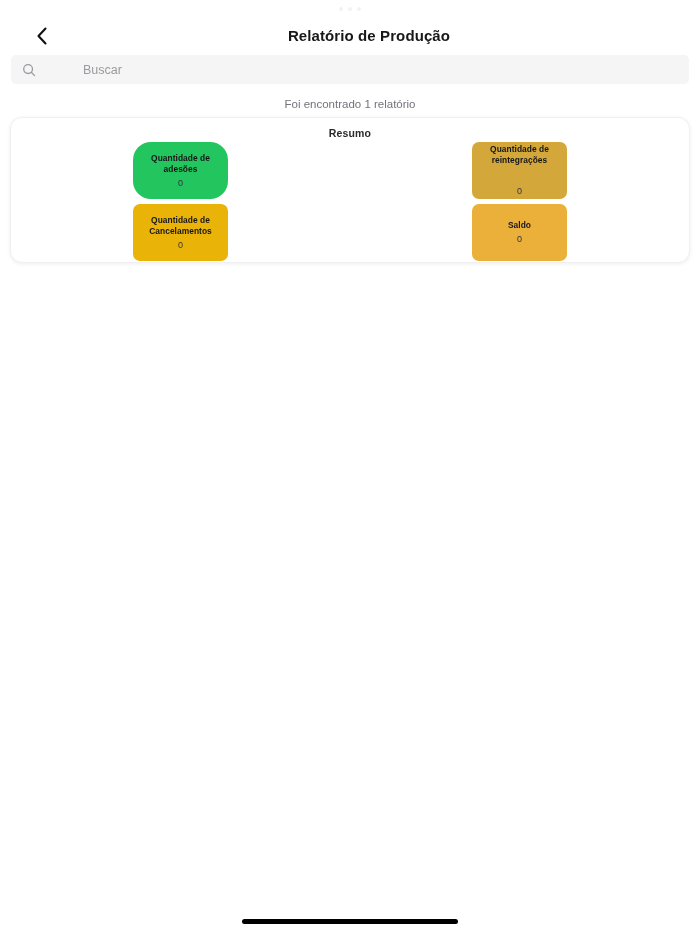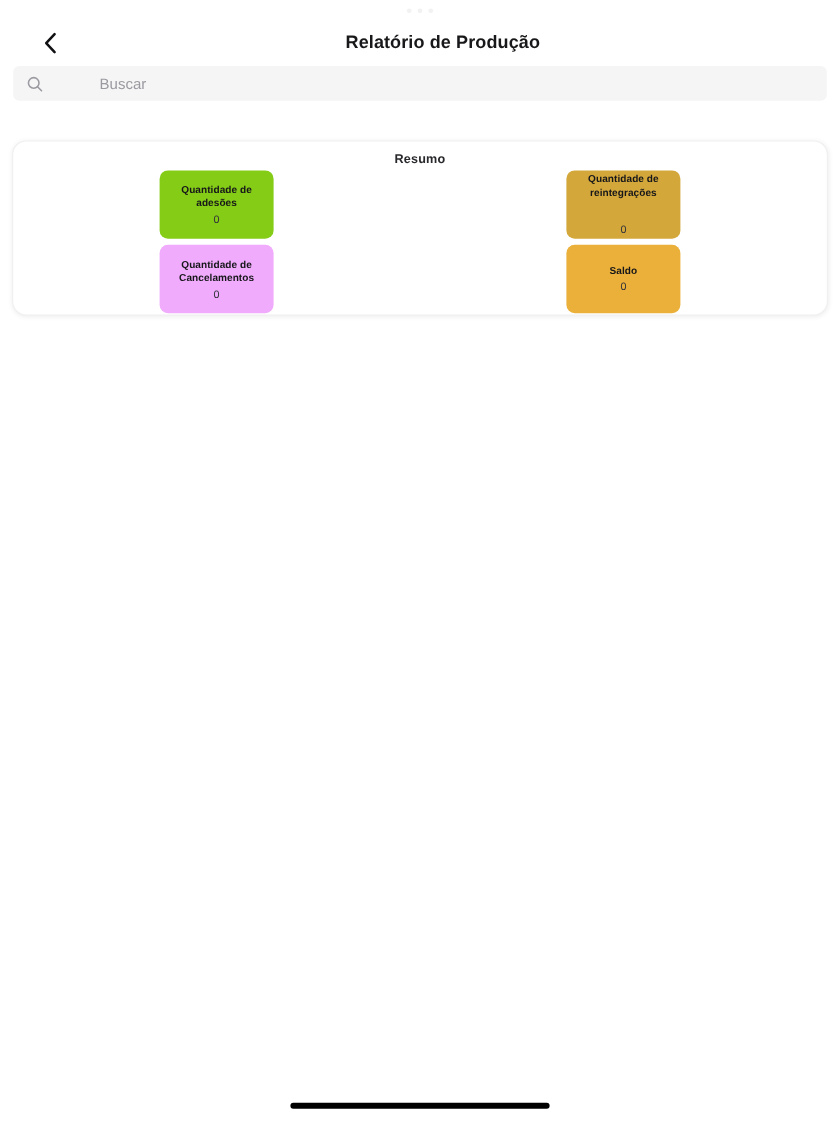--- a/index.html
+++ b/index.html
@@ -221,37 +221,38 @@
   <div class="search-wrap">
     <span class="search-icon">
       <svg width="14" height="14" viewBox="0 0 14 14" fill="none" aria-hidden="true">
         <circle cx="6.1" cy="6.1" r="4.4" stroke="#9a9aa0" stroke-width="1.3"></circle>
         <path d="M9.5 9.5L12.6 12.6" stroke="#9a9aa0" stroke-width="1.3" stroke-linecap="round"></path>
       </svg>
     </span>
     <input class="search-input" type="text" placeholder="Buscar" style="">
   </div>
 
+  <div class="result-count">Foi encontrado 1 relatório</div>
 
   <div class="summary-card">
     <div class="summary-title">Resumo</div>
 
     <div class="tile-grid">
 
-      <div class="tile" style="background: #84cc16;">
+      <div class="tile" style="background: #22c55e; border-radius: 18px;">
         <div class="tile-label">Quantidade de adesões</div>
         <div class="tile-value">0</div>
       </div>
 
       <div class="tile" style="background: rgb(211, 167, 58); justify-content: space-between;">
         <div class="tile-label">Quantidade de reintegrações</div>
         <div class="tile-value">0</div>
       </div>
 
-      <div class="tile" style="background: #f0abfc;">
+      <div class="tile" style="background: #eab308;">
         <div class="tile-label">Quantidade de Cancelamentos</div>
         <div class="tile-value">0</div>
       </div>
 
       <div class="tile" style="background: rgb(234, 176, 58);">
         <div class="tile-label">Saldo</div>
         <div class="tile-value">0</div>
       </div>
 
     </div>

